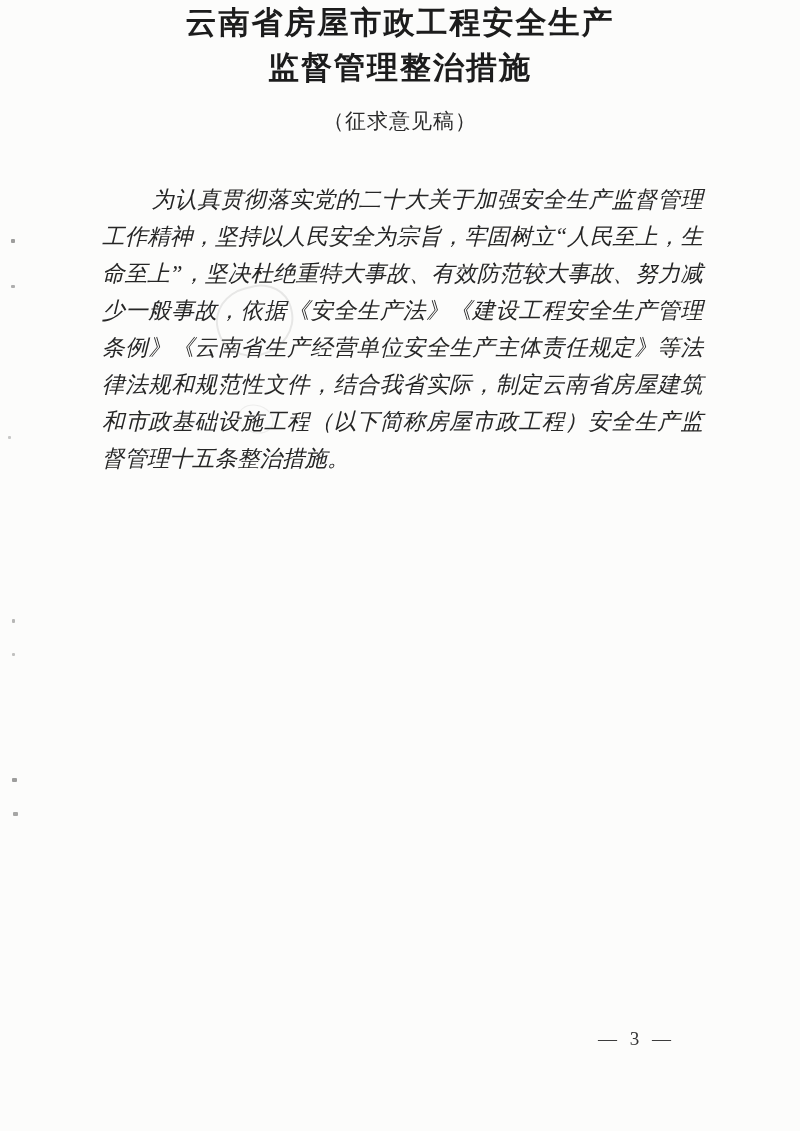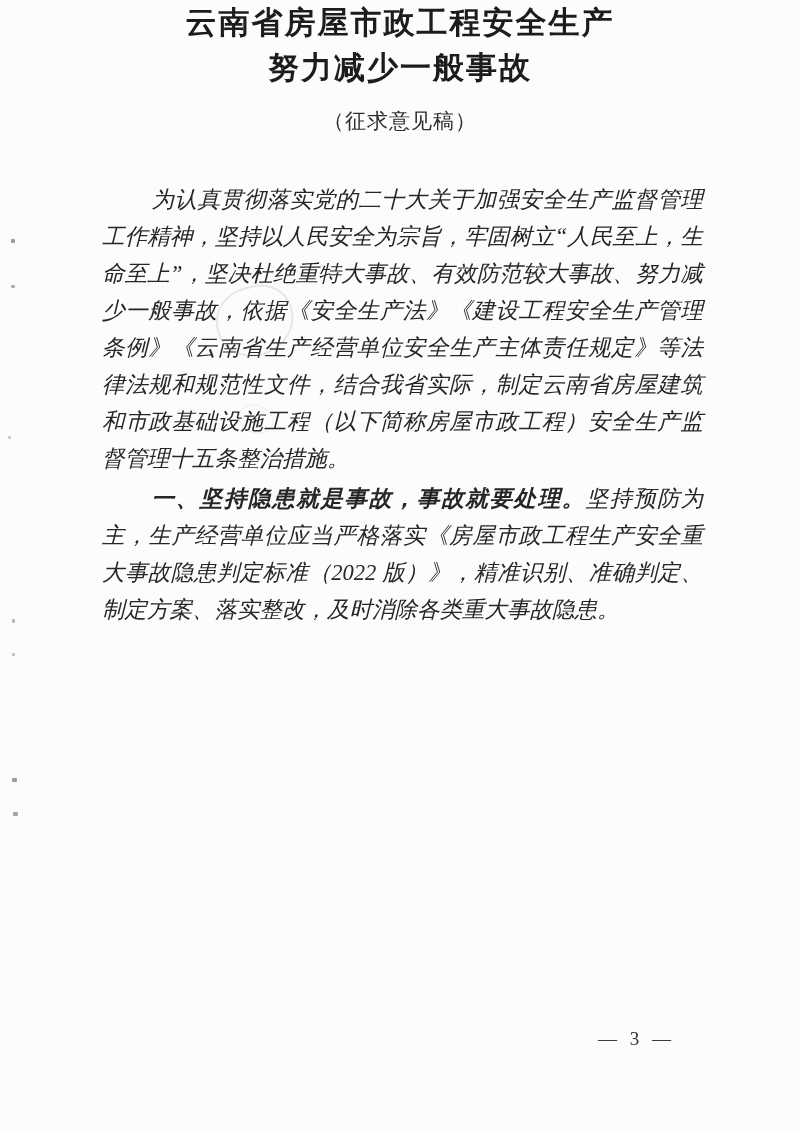--- a/index.html
+++ b/index.html
@@ -81,28 +81,27 @@
     transform: rotate(20deg);
   }
 </style>
 </head>
 <body>
 
 <div class="page">
 
   <div class="doc-title">
     <div>云南省房屋市政工程安全生产</div>
-    <div>努力减少一般事故</div>
+    <div>监督管理整治措施</div>
   </div>
 
   <div class="doc-subtitle">（征求意见稿）</div>
 
   <div class="doc-body">
     <p><span class="para-lead"></span><span>为认真贯彻落实党的二十大关于加强安全生产监督管理工作精神，坚持以人民安全为宗旨，牢固树立“人民至上，生命至上”，坚决杜绝重特大事故、有效防范较大事故、努力减少一般事故，依据《安全生产法》《建设工程安全生产管理条例》《云南省生产经营单位安全生产主体责任规定》等法律法规和规范性文件，结合我省实际，制定云南省房屋建筑和市政基础设施工程（以下简称房屋市政工程）安全生产监督管理十五条整治措施。</span></p>
-    <p><span class="para-lead">一、坚持隐患就是事故，事故就要处理。</span><span>坚持预防为主，生产经营单位应当严格落实《房屋市政工程生产安全重大事故隐患判定标准（2022 版）》，精准识别、准确判定、制定方案、落实整改，及时消除各类重大事故隐患。</span></p>
   </div>
 
   <div class="page-number">— 3 —</div>
 
   <div class="speck s1"></div>
   <div class="speck s2"></div>
   <div class="speck s3"></div>
   <div class="speck s4"></div>
   <div class="speck s5"></div>
   <div class="speck s6"></div>

